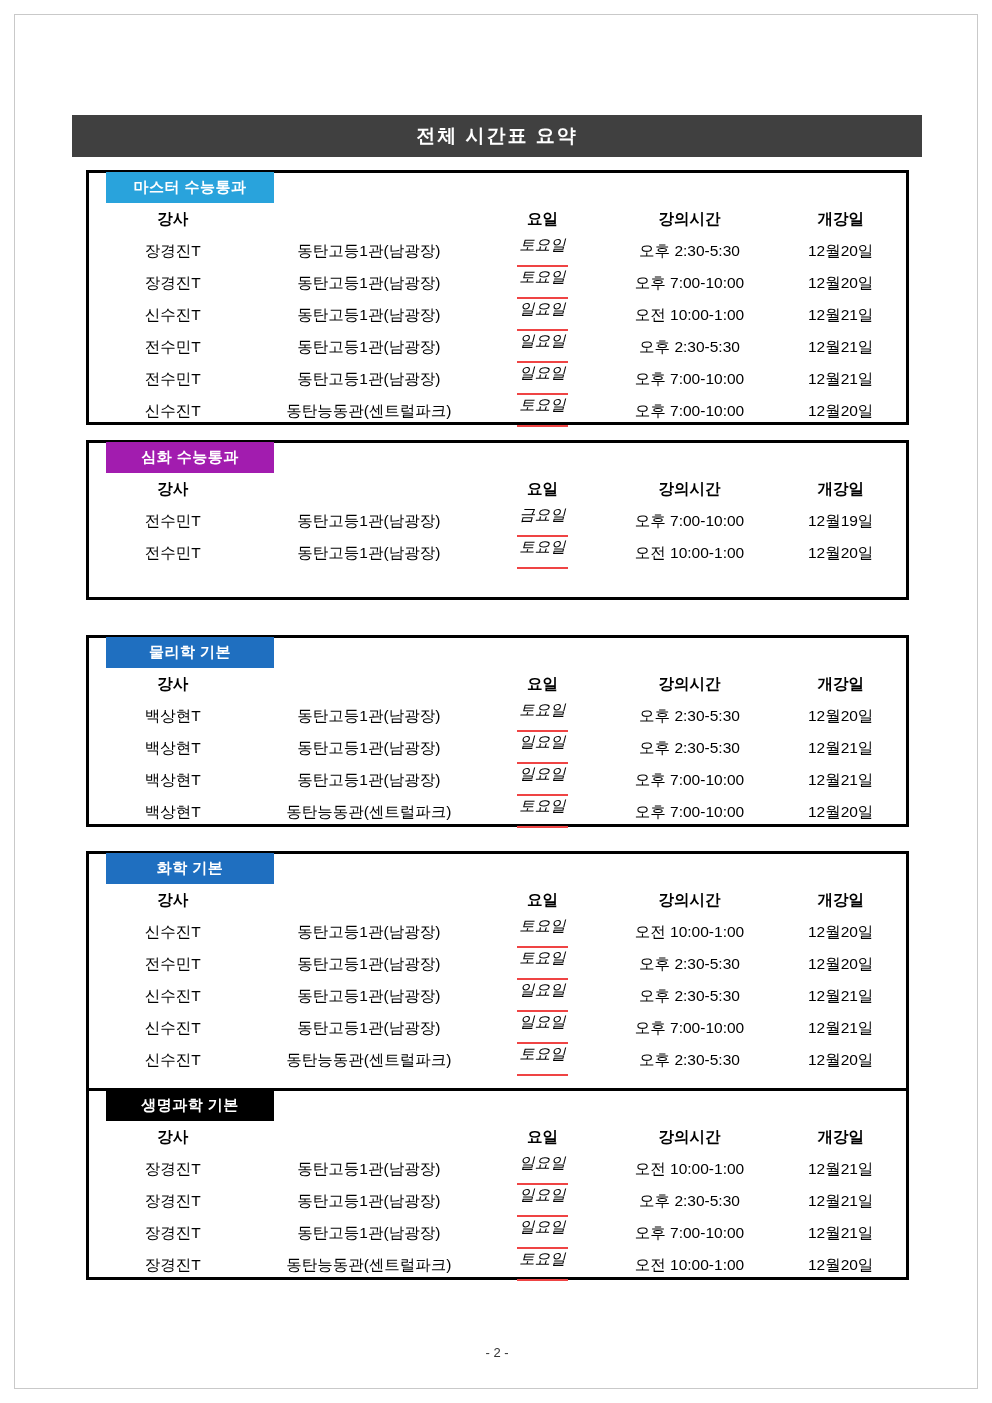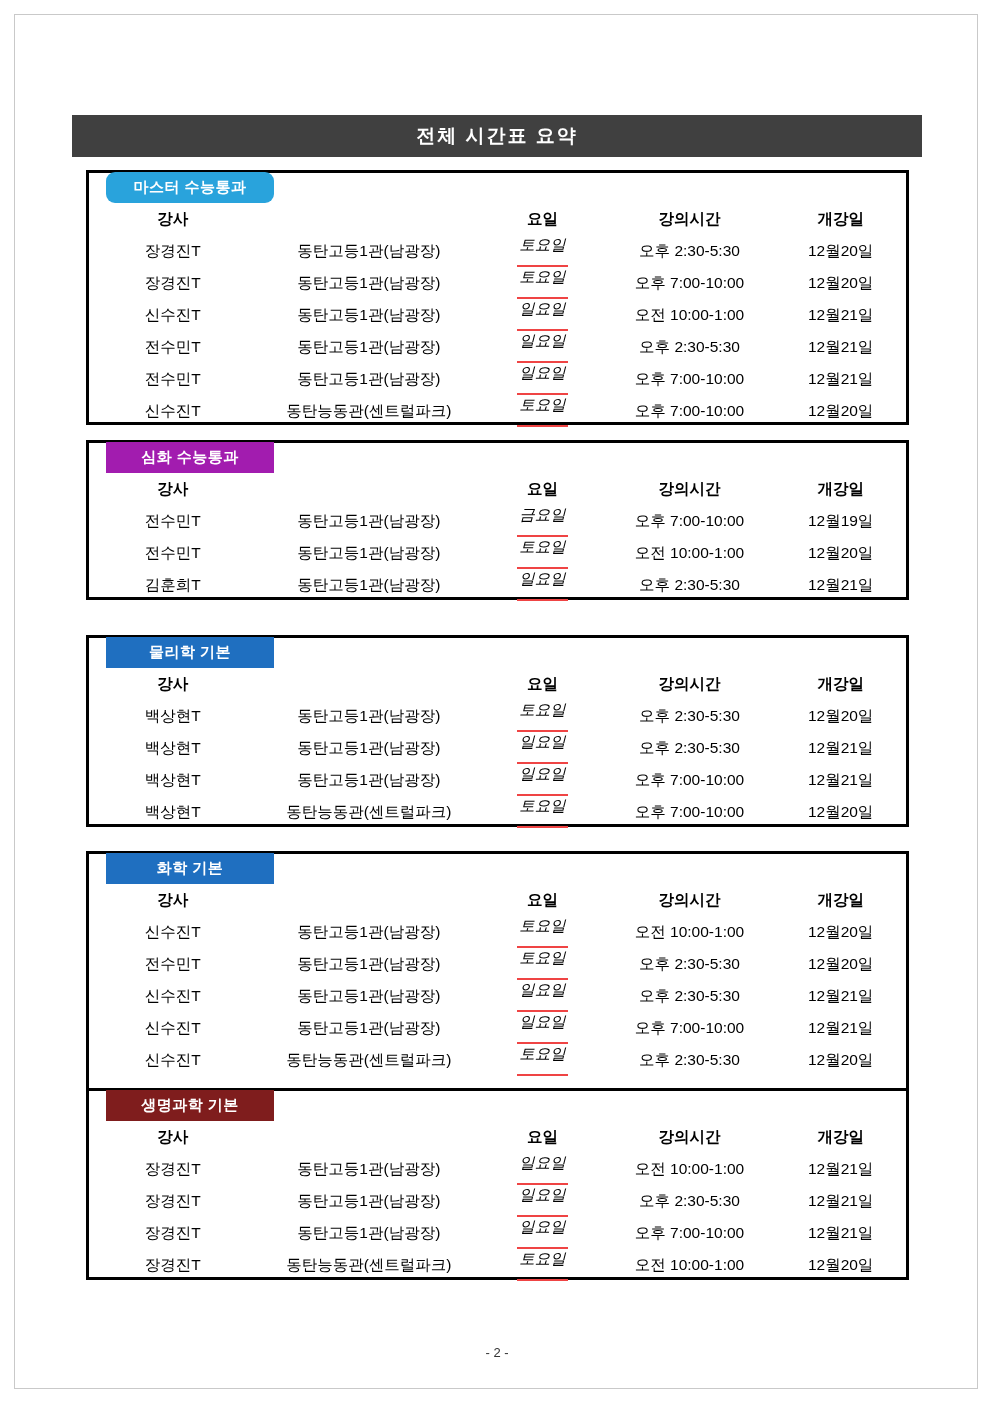--- a/index.html
+++ b/index.html
@@ -129,21 +129,21 @@
 </head>
 <body>
 
 <div class="page">
 
 
   <div class="title-bar">전체 시간표 요약</div>
 
   <div id="sections-host">
       <div class="section" style="top: 155px; height: 255px;">
-        <div class="tag" style="background: rgb(41, 163, 220); border-radius: 9px;">마스터 수능통과</div>
+        <div class="tag" style="background: rgb(41, 163, 220);">마스터 수능통과</div>
         <table class="grid">
           <thead>
             <tr>
               <th class="col-teacher">강사</th>
               <th class="col-place"></th>
               <th class="col-day">요일</th>
               <th class="col-time">강의시간</th>
               <th class="col-start">개강일</th>
             </tr>
           </thead>
@@ -213,27 +213,20 @@
               <td>오후 7:00-10:00</td>
               <td>12월19일</td>
             </tr>
             <tr>
               <td>전수민T</td>
               <td>동탄고등1관(남광장)</td>
               <td><span class="u">토요일</span></td>
               <td>오전 10:00-1:00</td>
               <td>12월20일</td>
             </tr>
-            <tr>
-              <td>김훈희T</td>
-              <td>동탄고등1관(남광장)</td>
-              <td><span class="u">일요일</span></td>
-              <td>오후 2:30-5:30</td>
-              <td>12월21일</td>
-            </tr>
           </tbody>
         </table>
       </div>
       <div class="section" style="top: 620px; height: 192px;">
         <div class="tag" style="background: rgb(31, 111, 192);">물리학 기본</div>
         <table class="grid">
           <thead>
             <tr>
               <th class="col-teacher">강사</th>
               <th class="col-place"></th>
@@ -319,21 +312,21 @@
               <td>신수진T</td>
               <td>동탄능동관(센트럴파크)</td>
               <td><span class="u">토요일</span></td>
               <td>오후 2:30-5:30</td>
               <td>12월20일</td>
             </tr>
           </tbody>
         </table>
       </div>
       <div class="section" style="top: 1073px; height: 192px;">
-        <div class="tag" style="background: #7f1d1d;">생명과학 기본</div>
+        <div class="tag" style="background: #000000;">생명과학 기본</div>
         <table class="grid">
           <thead>
             <tr>
               <th class="col-teacher">강사</th>
               <th class="col-place"></th>
               <th class="col-day">요일</th>
               <th class="col-time">강의시간</th>
               <th class="col-start">개강일</th>
             </tr>
           </thead>

